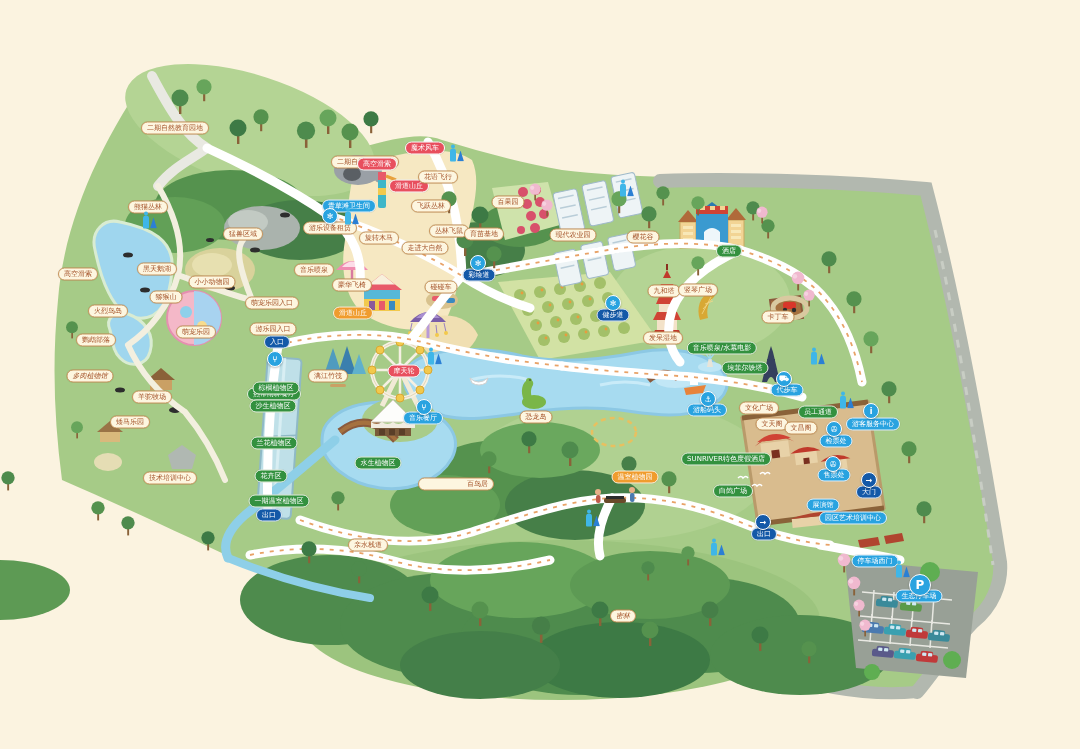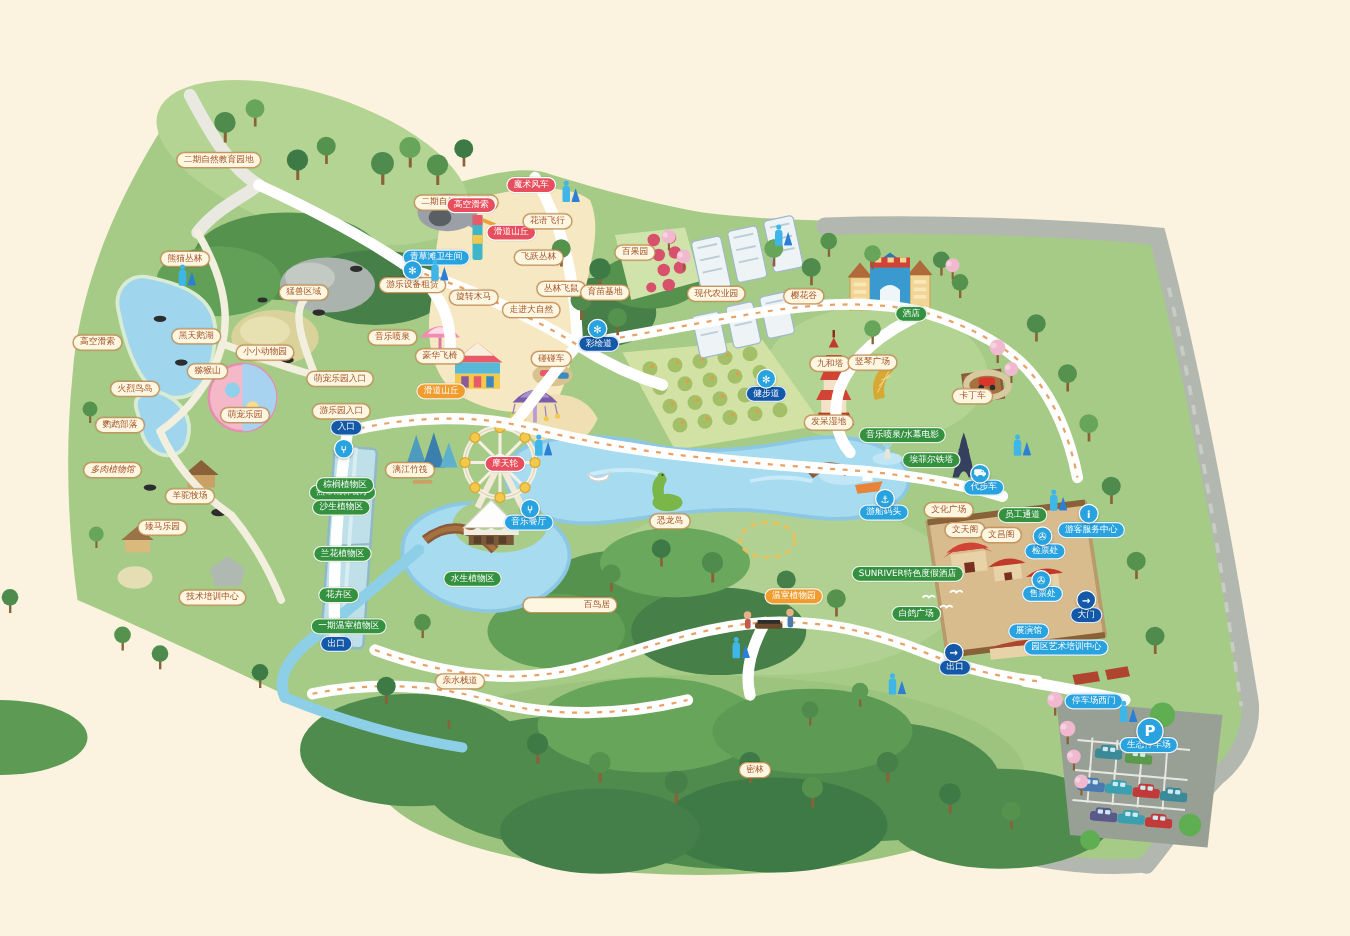--- a/index.html
+++ b/index.html
@@ -672,21 +672,21 @@
       <div class="lbl lbl-green" style="left: 276px; top: 388px;">棕榈植物区</div>
       <div class="lbl lbl-green" style="left: 273px; top: 406px;">沙生植物区</div>
       <div class="lbl lbl-green" style="left: 274px; top: 443px;">兰花植物区</div>
       <div class="lbl lbl-green" style="left: 271px; top: 476px;">花卉区</div>
       <div class="lbl lbl-green" style="left: 279px; top: 501px;">一期温室植物区</div>
       <div class="lbl lbl-navy" style="left: 269px; top: 515px;">出口</div>
       <div class="lbl lbl-green" style="left: 378px; top: 463px;">水生植物区</div>
       <div class="lbl lbl-tan" style="left: 536px; top: 417px;">恐龙岛</div>
       <div class="lbl lbl-tan" style="left: 456px; top: 484px; padding-left: 48px;">百鸟居</div>
       <div class="lbl lbl-tan" style="left: 368px; top: 545px;">亲水栈道</div>
-      <div class="lbl lbl-tan" style="left: 604px; top: 616px;">密林</div>
+      <div class="lbl lbl-tan" style="left: 623px; top: 616px; font-style: italic;">密林</div>
       <div class="lbl lbl-tan" style="left: 508px; top: 202px;">百果园</div>
       <div class="lbl lbl-tan" style="left: 484px; top: 234px;">育苗基地</div>
       <div class="lbl lbl-tan" style="left: 573px; top: 235px;">现代农业园</div>
       <div class="lbl lbl-tan" style="left: 643px; top: 237px;">樱花谷</div>
       <div class="lbl lbl-green" style="left: 729px; top: 251px;">酒店</div>
       <div class="lbl lbl-navy" style="left: 479px; top: 275px;">彩绘道</div>
       <div class="lbl lbl-navy" style="left: 613px; top: 315px;">健步道</div>
       <div class="lbl lbl-tan" style="left: 664px; top: 291px;">九和塔</div>
       <div class="lbl lbl-tan" style="left: 698px; top: 290px;">竖琴广场</div>
       <div class="lbl lbl-tan" style="left: 778px; top: 317px;">卡丁车</div>

